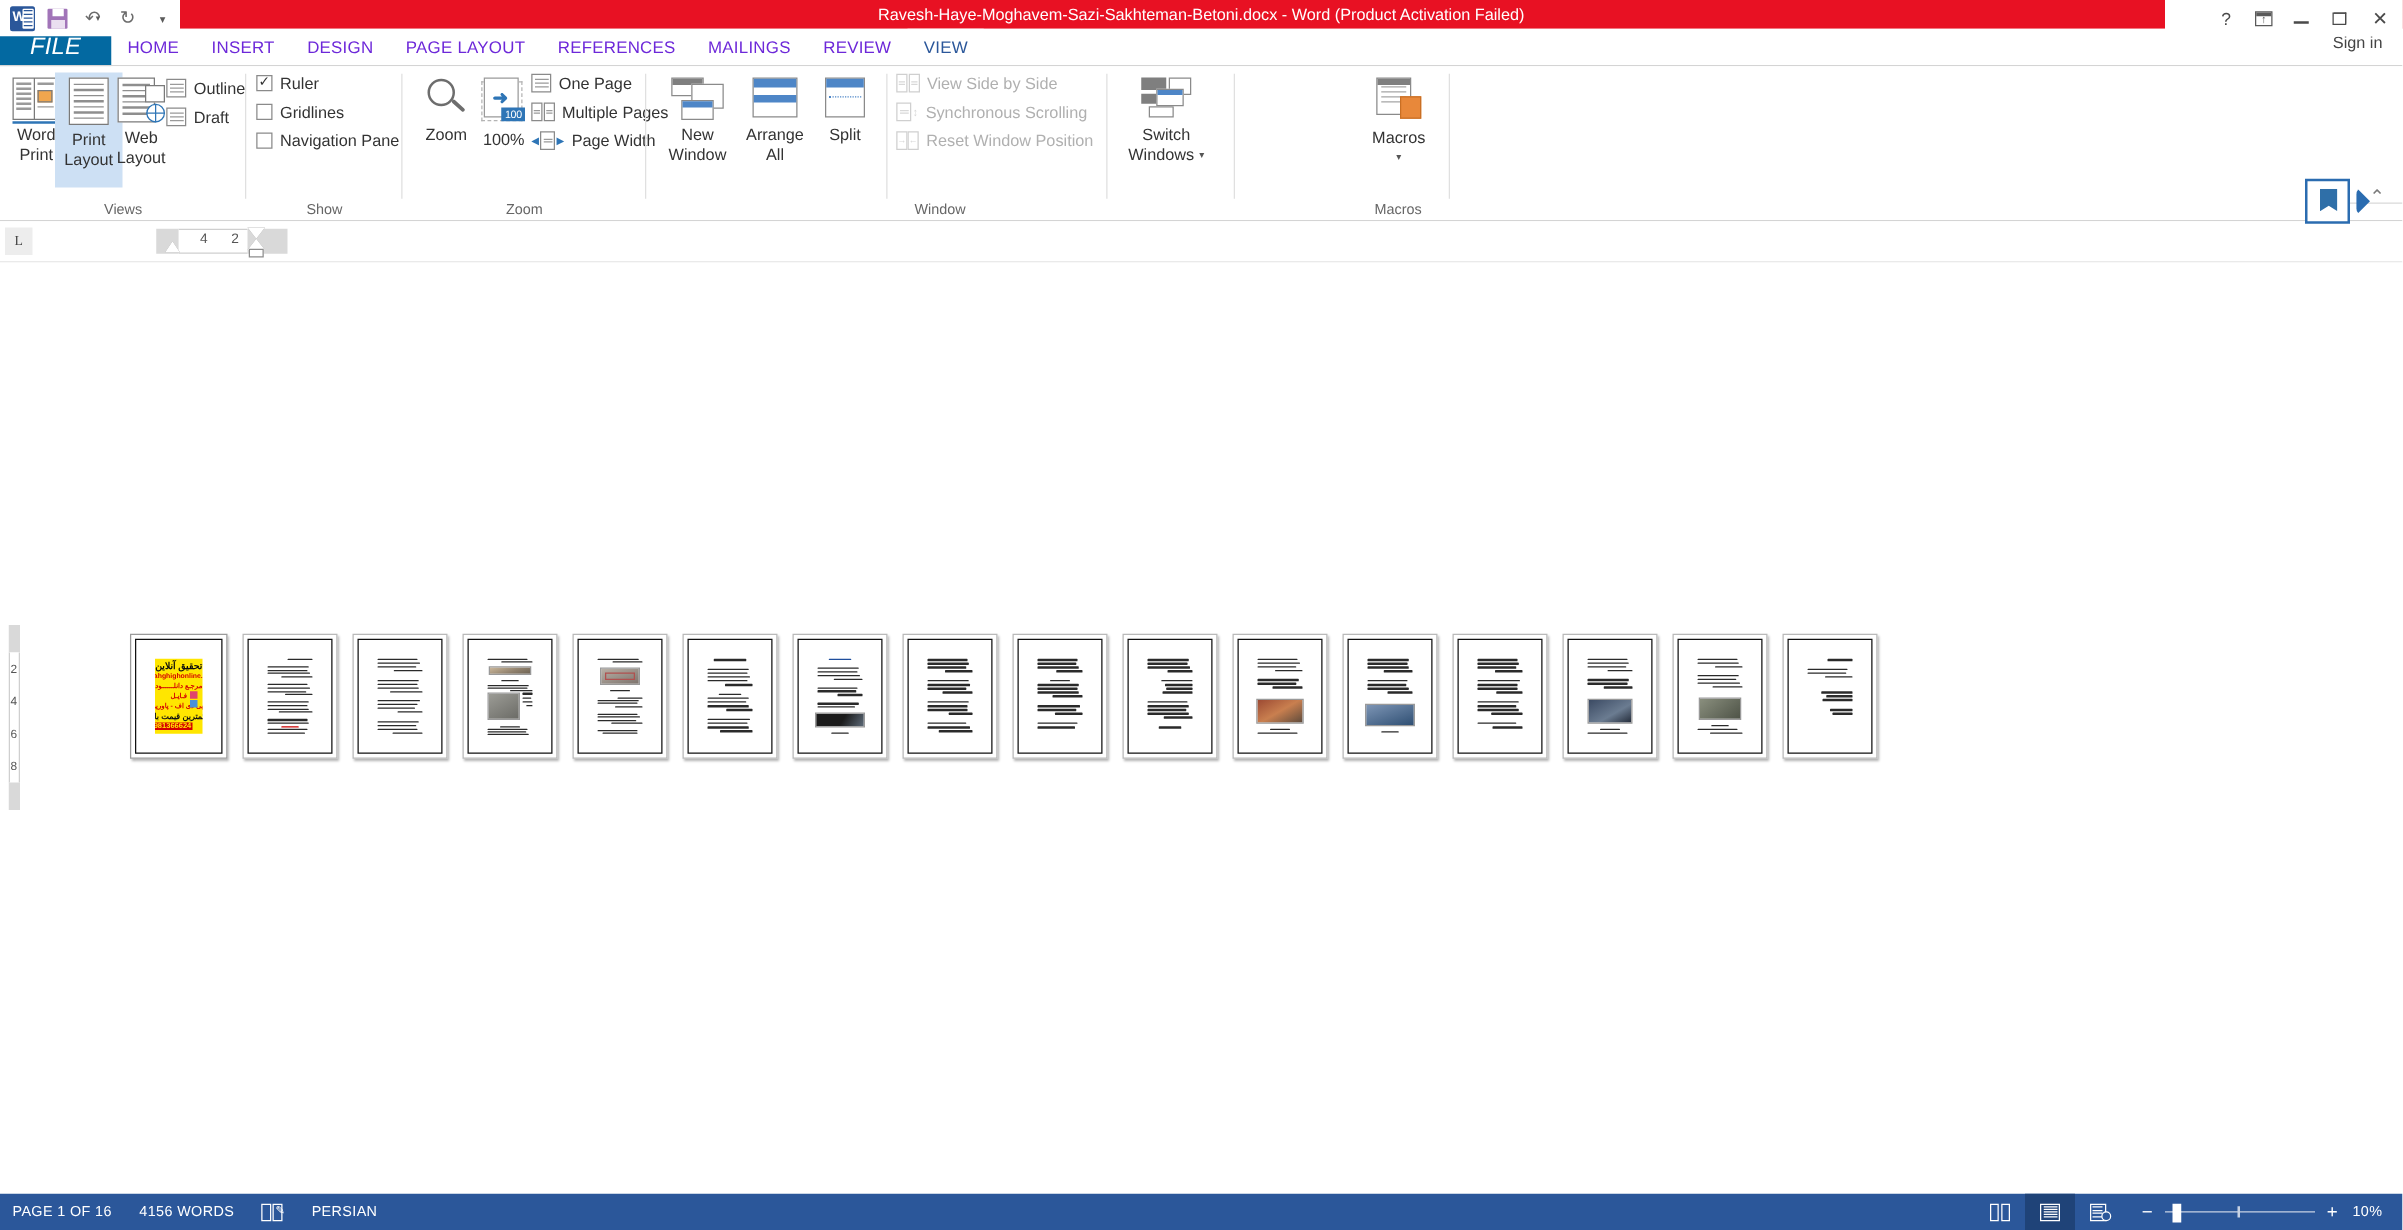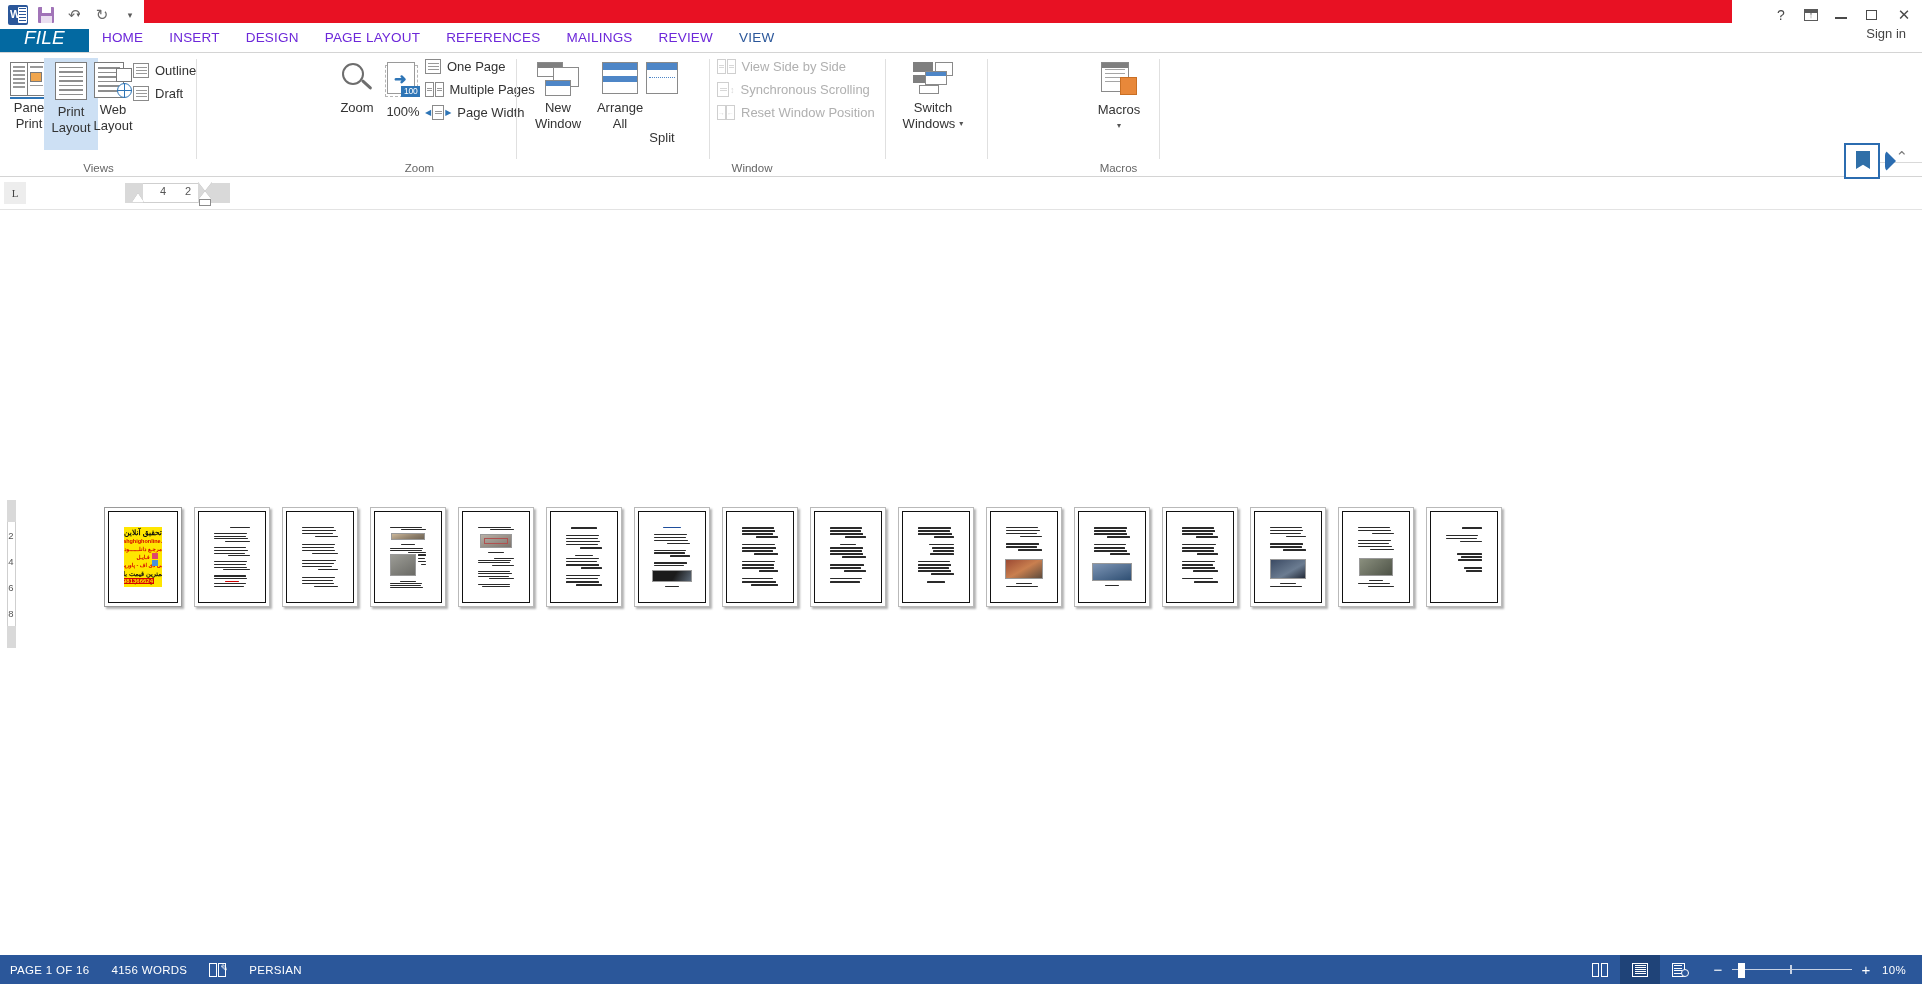--- a/index.html
+++ b/index.html
@@ -424,20 +424,21 @@
   .zoom-pct { font-size: 11.5px; margin-left: 10px; min-width: 26px; }
   .proof-ic { position: relative; width: 18px; height: 14px; display:flex; gap:1.5px; }
   .proof-ic .h { width: 7.5px; height: 14px; border: 1.2px solid #fff; }
   .proof-ic .pen { position:absolute; right:-1px; top:0px; font-size:9px; color:#fff; }
 </style>
 </head>
 <body>
 
 <div class="titlebar">
   <div class="title-red"></div>
+  <div class="title-text">Ravesh-Haye-Moghavem-Sazi-Sakhteman-Betoni.docx  -  Word (Product Activation Failed)</div>
 
   <div class="qat">
     <div class="qat-icon">
       <div class="word-logo">
         <span class="wl-w">W</span>
         <span class="wl-page">
             <i></i>
             <i></i>
             <i></i>
             <i></i>
@@ -502,21 +503,21 @@
             <i></i>
             <i></i>
           </div>
         <div class="half right">
             <i></i>
             <div class="pic"></div>
             <i></i>
           </div>
       </div>
       <div class="lbl">
-        <div>Pane</div>
+        <div>Word</div>
         <div>Print</div>
       </div>
     </div>
 
     <div class="big-btn sel" style="left:44px;">
       <div class="ic-doc">
           <i></i>
           <i></i>
           <i></i>
           <i></i>
@@ -563,20 +564,36 @@
           <i></i>
           <i></i>
         </span>
       <span>Draft</span>
     </div>
 
     <div class="rgroup-label">Views</div>
     <div class="rgroup-sep" style="right:0;"></div>
   </div>
 
+  <div class="rgroup" style="left:197px; width:125px;">
+    <div class="small-row" style="left:8px; top:6px;">
+      <span class="cbx checked"></span>
+      <span>Ruler</span>
+    </div>
+    <div class="small-row" style="left:8px; top:29px;">
+      <span class="cbx"></span>
+      <span>Gridlines</span>
+    </div>
+    <div class="small-row" style="left:8px; top:52px;">
+      <span class="cbx"></span>
+      <span>Navigation Pane</span>
+    </div>
+    <div class="rgroup-label">Show</div>
+    <div class="rgroup-sep" style="right:0;"></div>
+  </div>
 
   <div class="rgroup" style="left:322px; width:195px;">
     <div class="big-btn" style="left:8px;">
       <div class="zoom-mag">
         <span class="circ"></span>
           <span class="hdl"></span>
       </div>
       <div class="lbl">Zoom</div>
     </div>
     <div class="big-btn" style="left:54px;">
@@ -638,21 +655,21 @@
         <div>Window</div>
       </div>
     </div>
     <div class="big-btn" style="left:72px; width:62px;">
       <div class="ic-arrange"></div>
       <div class="lbl" style="margin-top:6px;">
         <div>Arrange</div>
         <div>All</div>
       </div>
     </div>
-    <div class="big-btn" style="left:120px; width:50px;gap:30px;">
+    <div class="big-btn" style="left:134px; width:50px;">
       <div class="ic-split"></div>
       <div class="lbl" style="margin-top:6px;">Split</div>
     </div>
 
     <div class="rgroup-sep" style="left:192px;"></div>
 
     <div class="small-row dim" style="left:200px; top:6px;">
       <span class="mini-two">
         <span class="mini-ic dim">
             <i></i>

